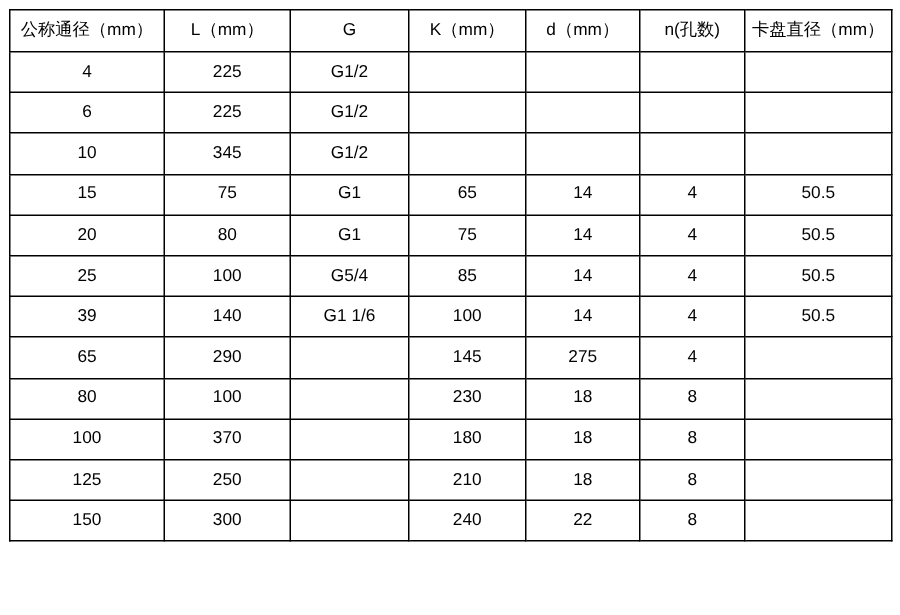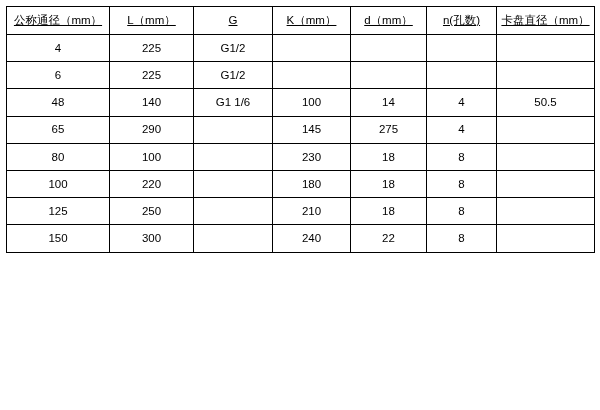--- a/index.html
+++ b/index.html
@@ -32,21 +32,20 @@
     font-weight: normal;
     font-size: 11.5px;
     height: 26.2px;
     padding: 0;
     line-height: 1.1;
     white-space: nowrap;
   }
   table.spec-table thead td {
     font-size: 11.5px;
     height: 27px;
-    text-decoration: underline;
   }
   col.c0 { width: 103px; }
   col.c1 { width: 84px; }
   col.c2 { width: 79px; }
   col.c3 { width: 78px; }
   col.c4 { width: 76px; }
   col.c5 { width: 70px; }
   col.c6 { width: 98px; }
   td.empty { }
 </style>
@@ -88,21 +87,57 @@
       <tr>
         <td>6</td>
         <td>225</td>
         <td>G1/2</td>
         <td class="empty"></td>
         <td class="empty"></td>
         <td class="empty"></td>
         <td class="empty"></td>
       </tr>
       <tr>
-        <td>48</td>
+        <td>10</td>
+        <td>345</td>
+        <td>G1/2</td>
+        <td class="empty"></td>
+        <td class="empty"></td>
+        <td class="empty"></td>
+        <td class="empty"></td>
+      </tr>
+      <tr>
+        <td>15</td>
+        <td>75</td>
+        <td>G1</td>
+        <td>65</td>
+        <td>14</td>
+        <td>4</td>
+        <td>50.5</td>
+      </tr>
+      <tr>
+        <td>20</td>
+        <td>80</td>
+        <td>G1</td>
+        <td>75</td>
+        <td>14</td>
+        <td>4</td>
+        <td>50.5</td>
+      </tr>
+      <tr>
+        <td>25</td>
+        <td>100</td>
+        <td>G5/4</td>
+        <td>85</td>
+        <td>14</td>
+        <td>4</td>
+        <td>50.5</td>
+      </tr>
+      <tr>
+        <td>39</td>
         <td>140</td>
         <td>G1 1/6</td>
         <td>100</td>
         <td>14</td>
         <td>4</td>
         <td>50.5</td>
       </tr>
       <tr>
         <td>65</td>
         <td>290</td>
@@ -116,21 +151,21 @@
         <td>80</td>
         <td>100</td>
         <td class="empty"></td>
         <td>230</td>
         <td>18</td>
         <td>8</td>
         <td class="empty"></td>
       </tr>
       <tr>
         <td>100</td>
-        <td>220</td>
+        <td>370</td>
         <td class="empty"></td>
         <td>180</td>
         <td>18</td>
         <td>8</td>
         <td class="empty"></td>
       </tr>
       <tr>
         <td>125</td>
         <td>250</td>
         <td class="empty"></td>

